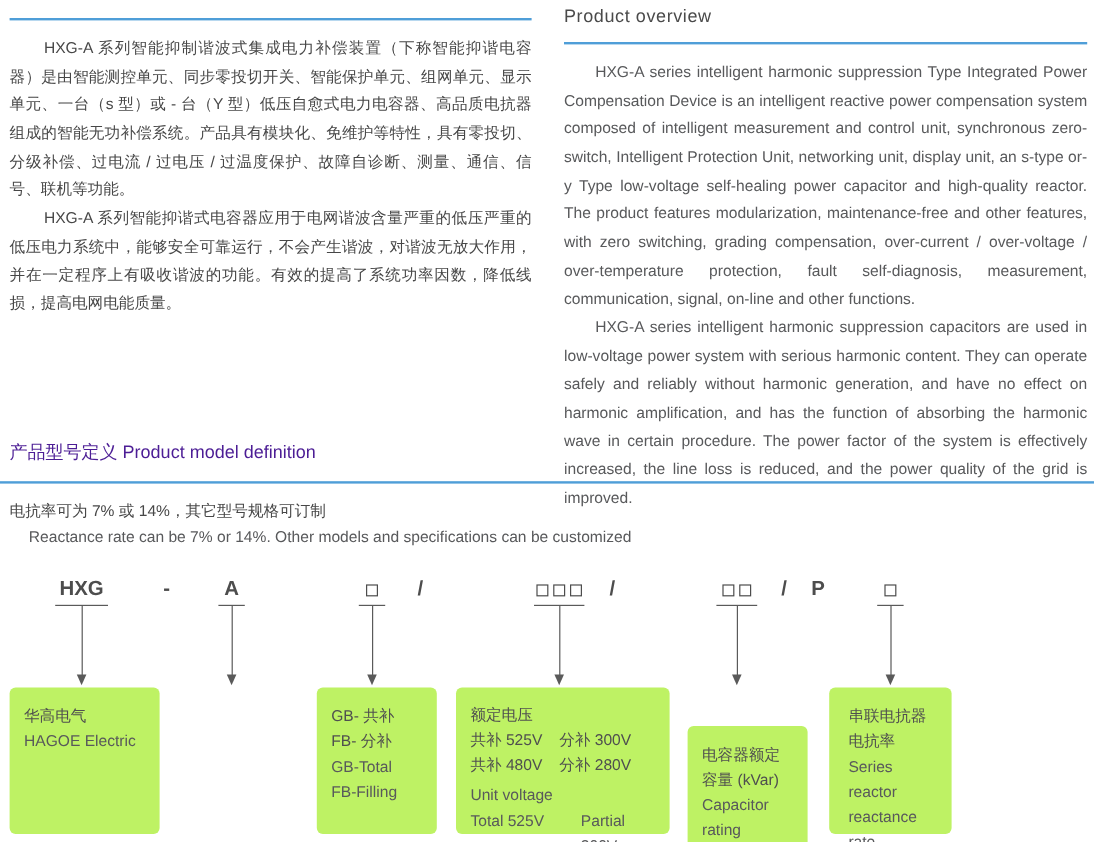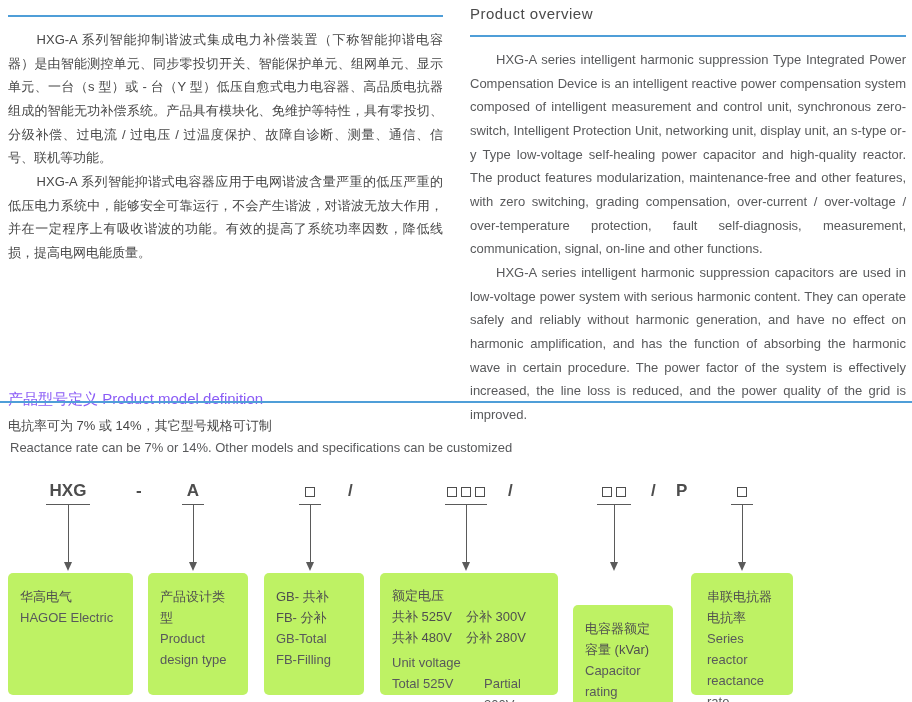--- a/index.html
+++ b/index.html
@@ -15,25 +15,25 @@
   .rule { border:none; border-top:2px solid #4f9ed8; margin-top:10px; }
   .col-right .rule { margin-top:13px; }
 
   .body-cn { margin-top:11px; font-size:13px; line-height:1.82; color:#474747;
              text-align:justify; }
   .body-cn p { text-indent:2.2em; }
   .body-en { margin-top:11px; font-size:13px; line-height:1.82; color:#58595b;
              text-align:justify; }
   .body-en p { text-indent:2em; }
 
-  .model-title { position:absolute; left:8px; top:390px; font-size:15px; color:#8b5cf6; }
+  .model-title { position:absolute; left:8px; top:368px; font-size:15px; color:#4c1d95; }
   .model-rule  { position:absolute; left:0; top:401px; width:912px; border:none;
                  border-top:2px solid #4f9ed8; }
   .note-cn { position:absolute; left:8px; top:417px; font-size:13px; color:#474747; }
-  .note-en { position:absolute; left:10px; top:440px; font-size:13px; color:#58595b; }
+  .note-en { position:absolute; left:24px; top:440px; font-size:13px; color:#58595b; }
 
   .diagram { position:absolute; left:0; top:470px; width:912px; height:232px; }
 
   .anchor { position:absolute; top:8px; text-align:center; }
   .anchor .sym { display:block; height:26px; line-height:26px; font-size:17px;
                  font-weight:bold; color:#4d4d4d; white-space:nowrap; }
   .anchor .uline { display:block; border-top:1px solid #5a5a5a; }
   .anchor .stem { position:absolute; left:50%; top:27px; width:1px; height:58px;
                   background:#5a5a5a; }
   .anchor .head { position:absolute; left:50%; top:84px; margin-left:-4px; width:0; height:0;
@@ -131,24 +131,20 @@
     <span class="uline"></span>
     <span class="stem"></span>
     <span class="head"></span>
   </div>
 
   <div class="dbox" style="left:8px;width:125px;">
     <div class="cn">华高电气</div>
     <div class="en">HAGOE Electric</div>
   </div>
 
-  <div class="dbox" style="left:148px;width:100px;">
-    <div class="cn">产品设计类型</div>
-    <div class="en">Product design type</div>
-  </div>
 
   <div class="dbox" style="left:264px;width:100px;">
     <div class="cn">GB- 共补</div>
     <div class="cn">FB- 分补</div>
     <div class="en">GB-Total</div>
     <div class="en">FB-Filling</div>
   </div>
 
   <div class="dbox" style="left:380px;width:178px;line-height:1.6;">
     <div class="cn">额定电压</div>

